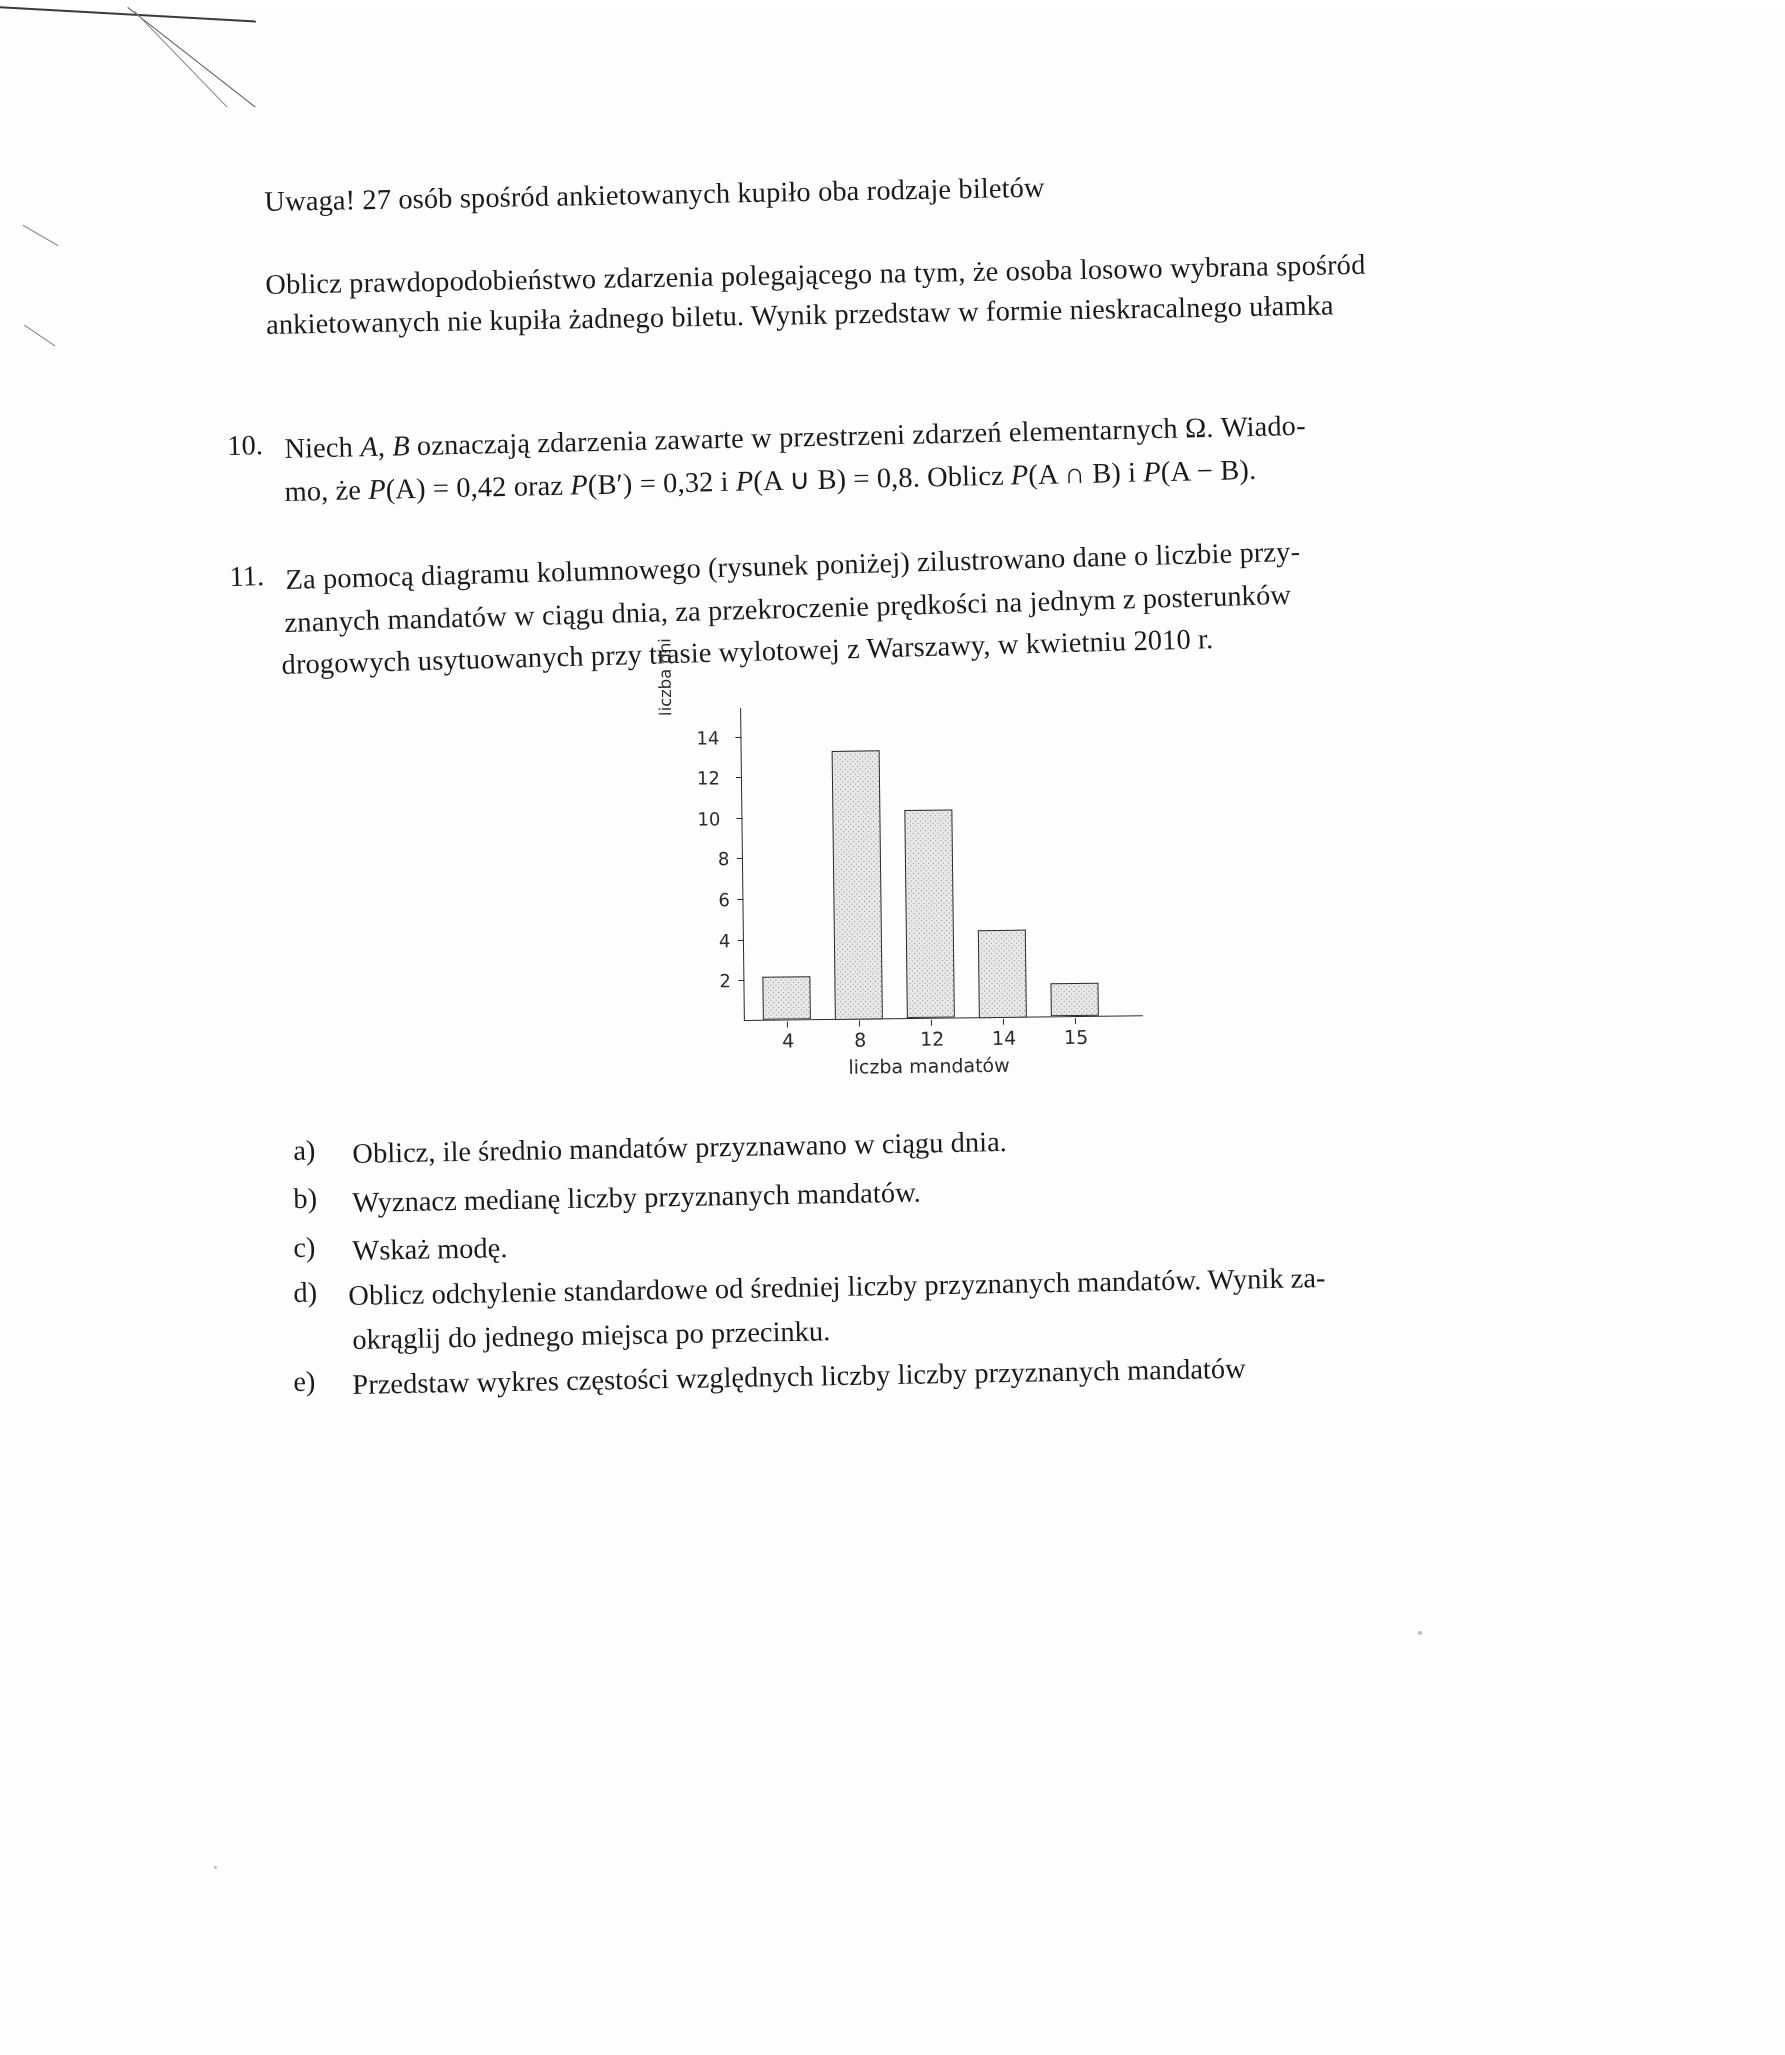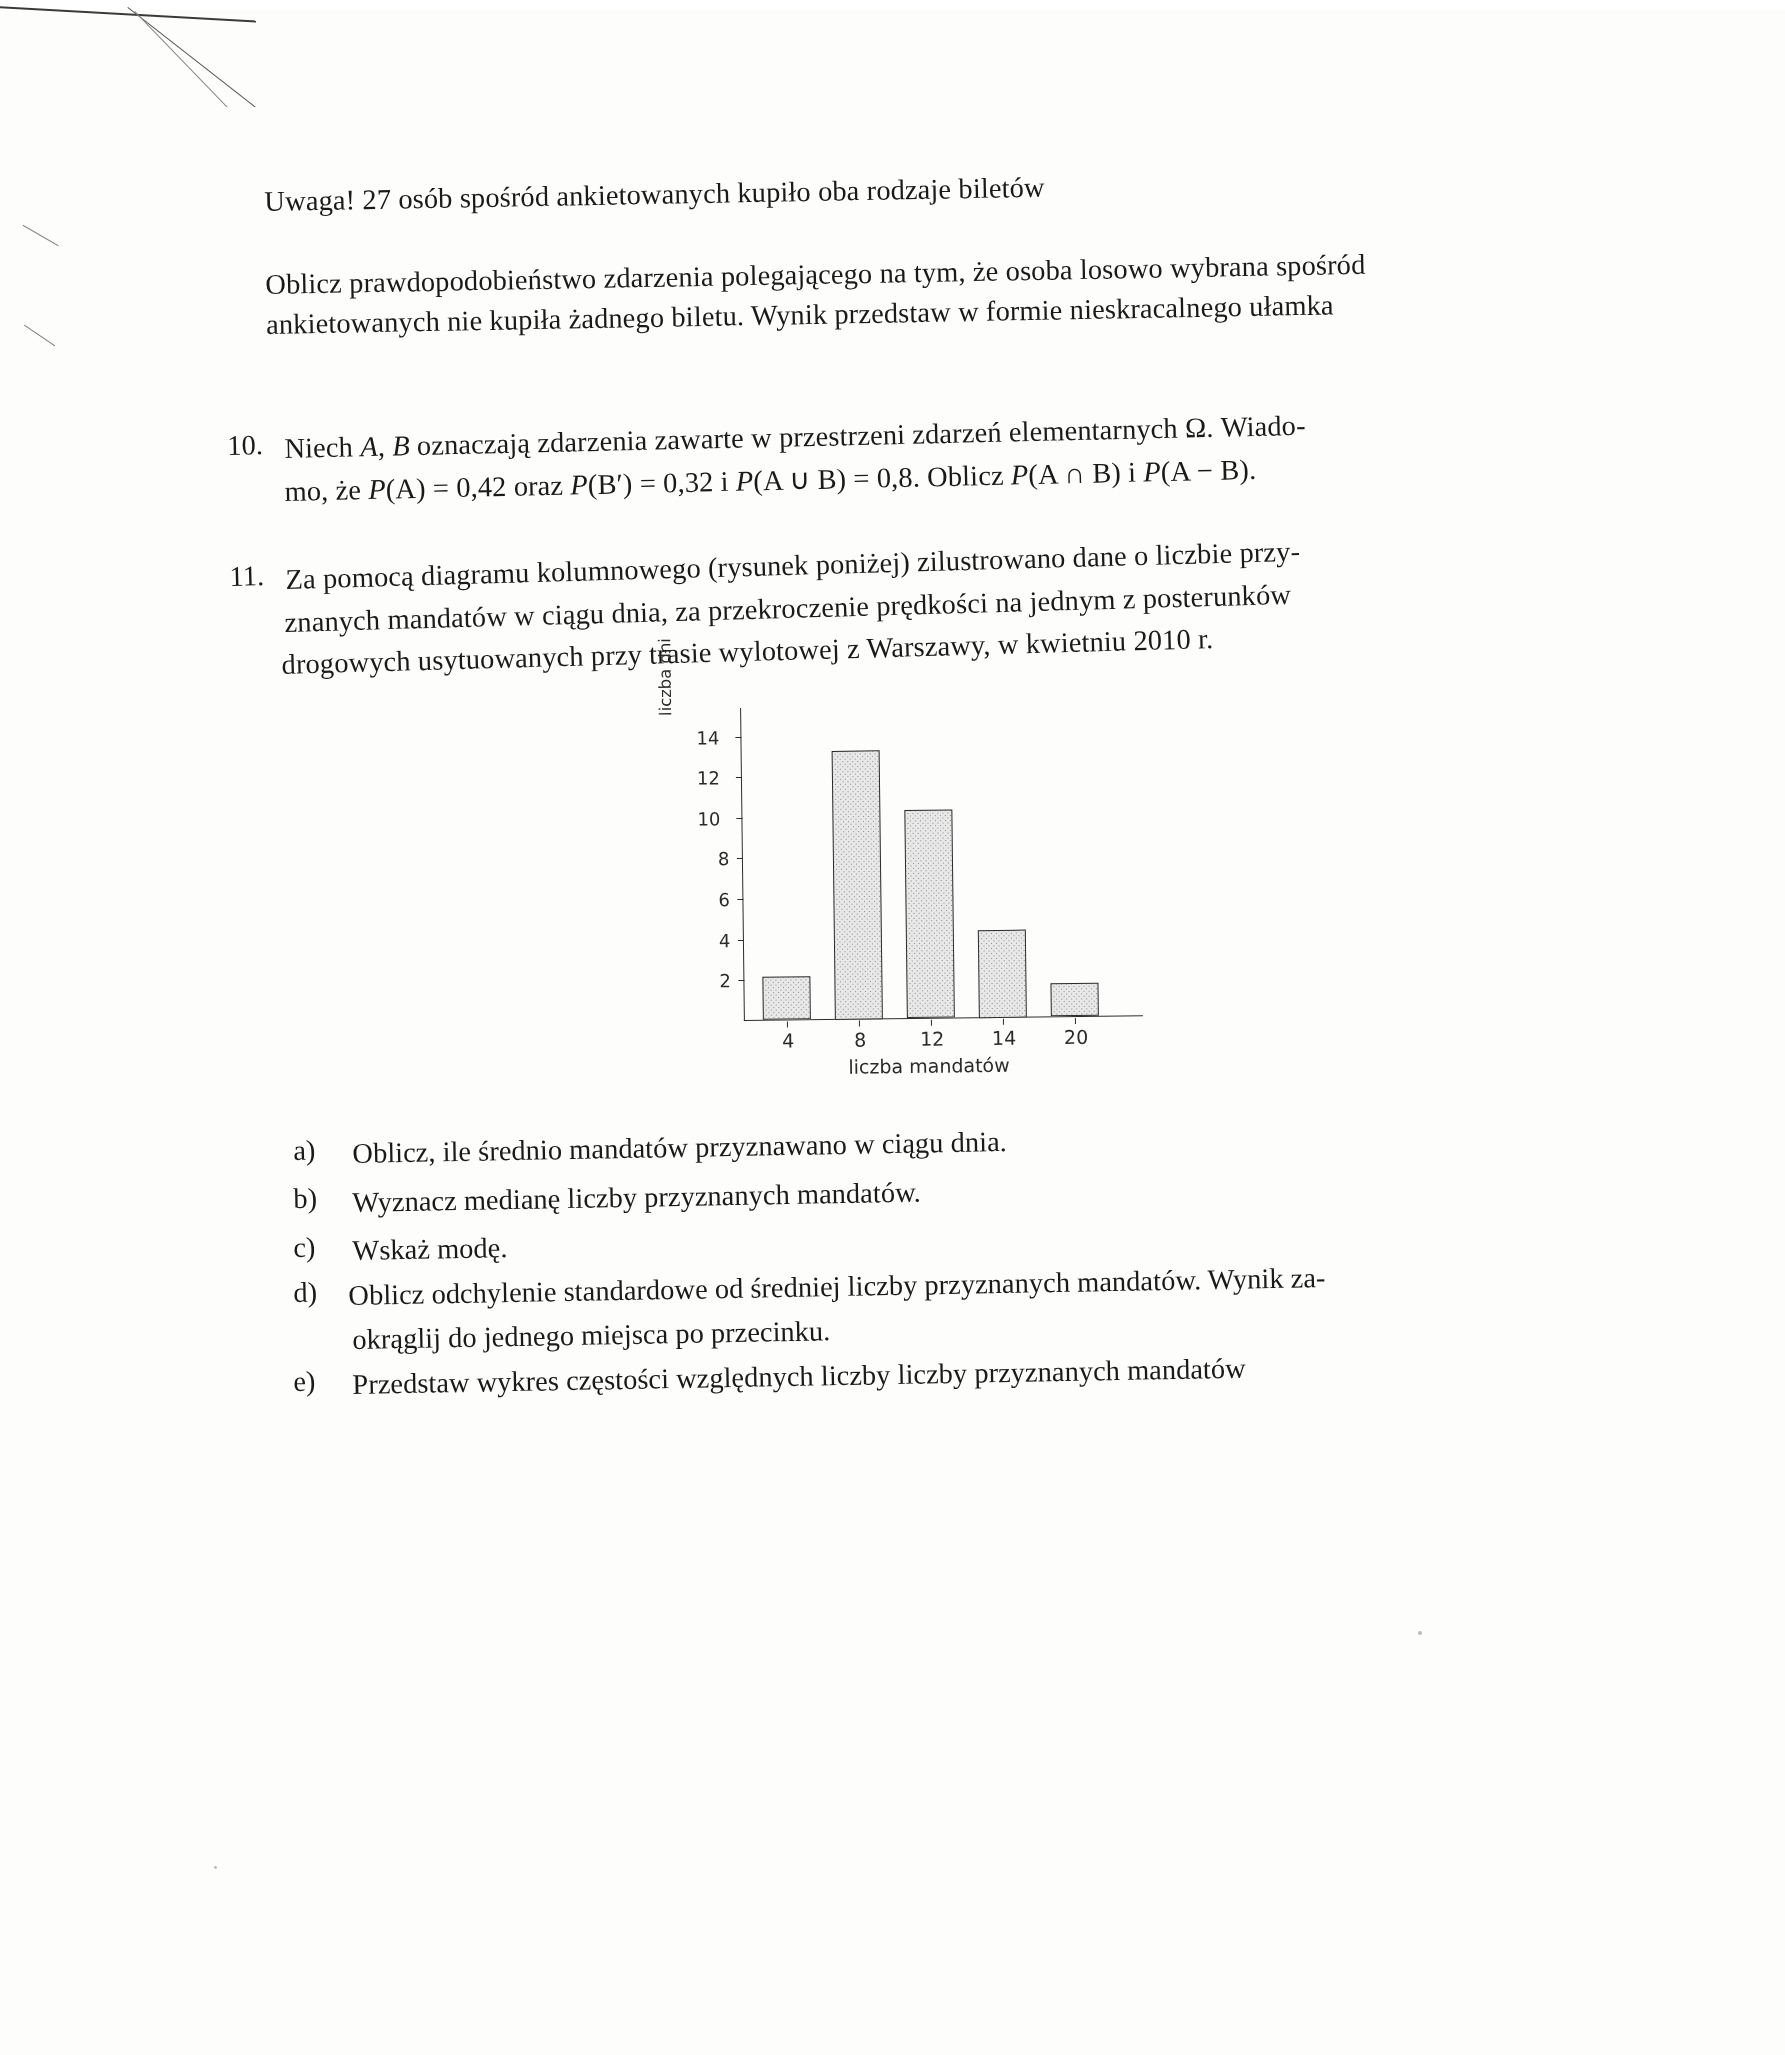--- a/index.html
+++ b/index.html
@@ -265,21 +265,21 @@
     <div class="xtick-mark" style="left:121px; top:321px;"></div>
     <div class="xtick-mark" style="left:193px; top:321px;"></div>
     <div class="xtick-mark" style="left:265px; top:321px;"></div>
     <div class="xtick-mark" style="left:337px; top:321px;"></div>
     <div class="xtick-mark" style="left:409px; top:321px;"></div>
 
     <div class="xtick" style="left:90px; top:329px;">4</div>
     <div class="xtick" style="left:162px; top:329px;">8</div>
     <div class="xtick" style="left:234px; top:329px;">12</div>
     <div class="xtick" style="left:306px; top:329px;">14</div>
-    <div class="xtick" style="left:378px; top:329px;">20</div>
+    <div class="xtick" style="left:378px; top:329px;">15</div>
 
     <div class="xlabel" style="left:182px; top:356px;">liczba mandatów</div>
   </div>
 
   <div class="sublabel skew" style="left:293px; top:1135px;">a)</div>
   <div class="subitem skew" style="left:352px; top:1133px; width:1211px;">Oblicz, ile średnio mandatów przyznawano w ciągu dnia.</div>
 
   <div class="sublabel skew" style="left:293px; top:1183px;">b)</div>
   <div class="subitem skew" style="left:352px; top:1182px; width:1211px;">Wyznacz medianę liczby przyznanych mandatów.</div>
 

